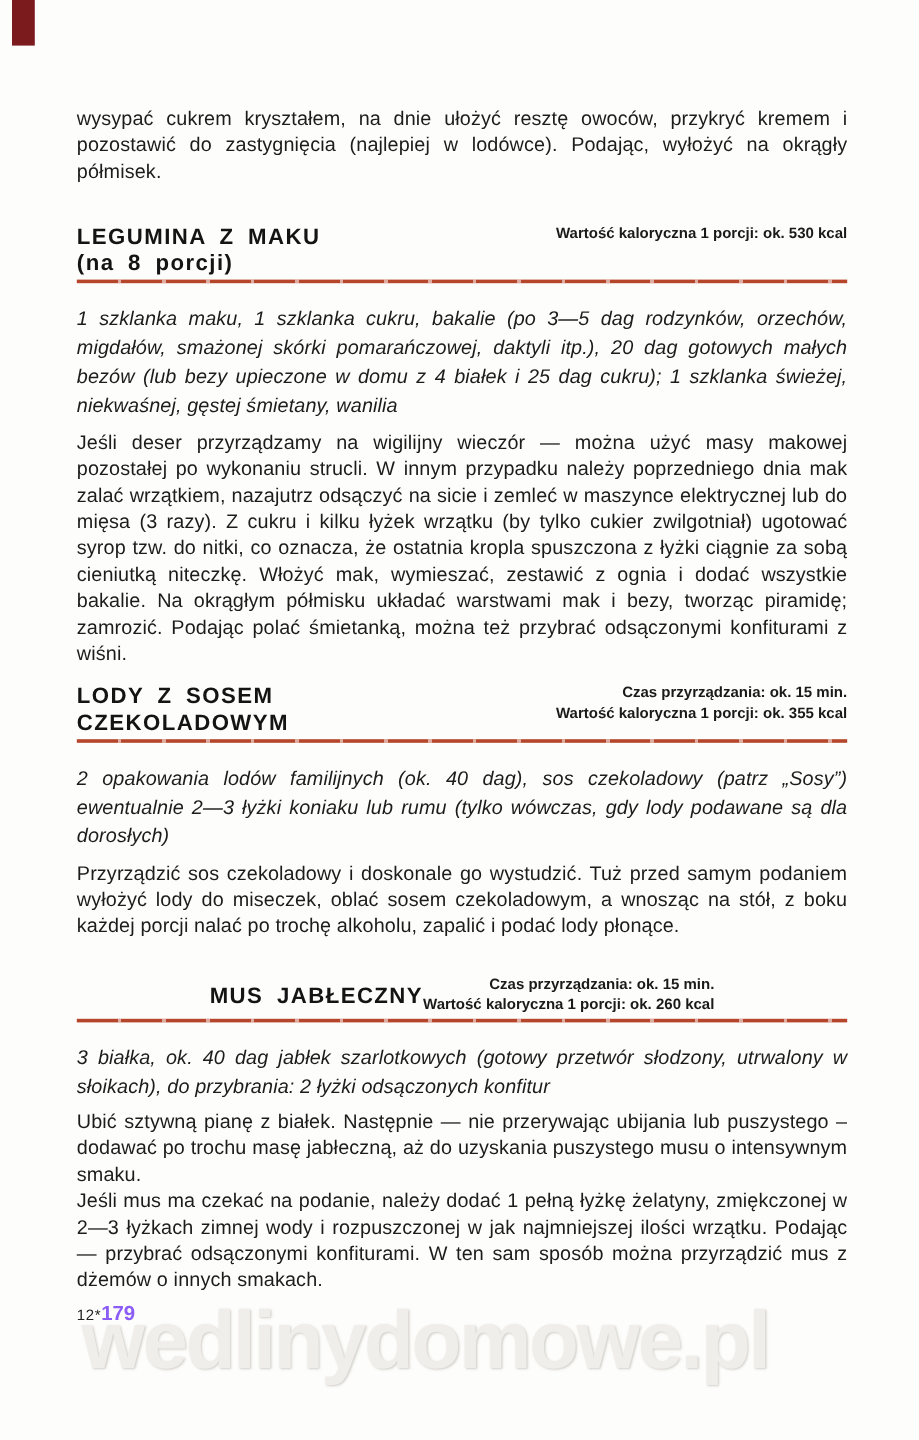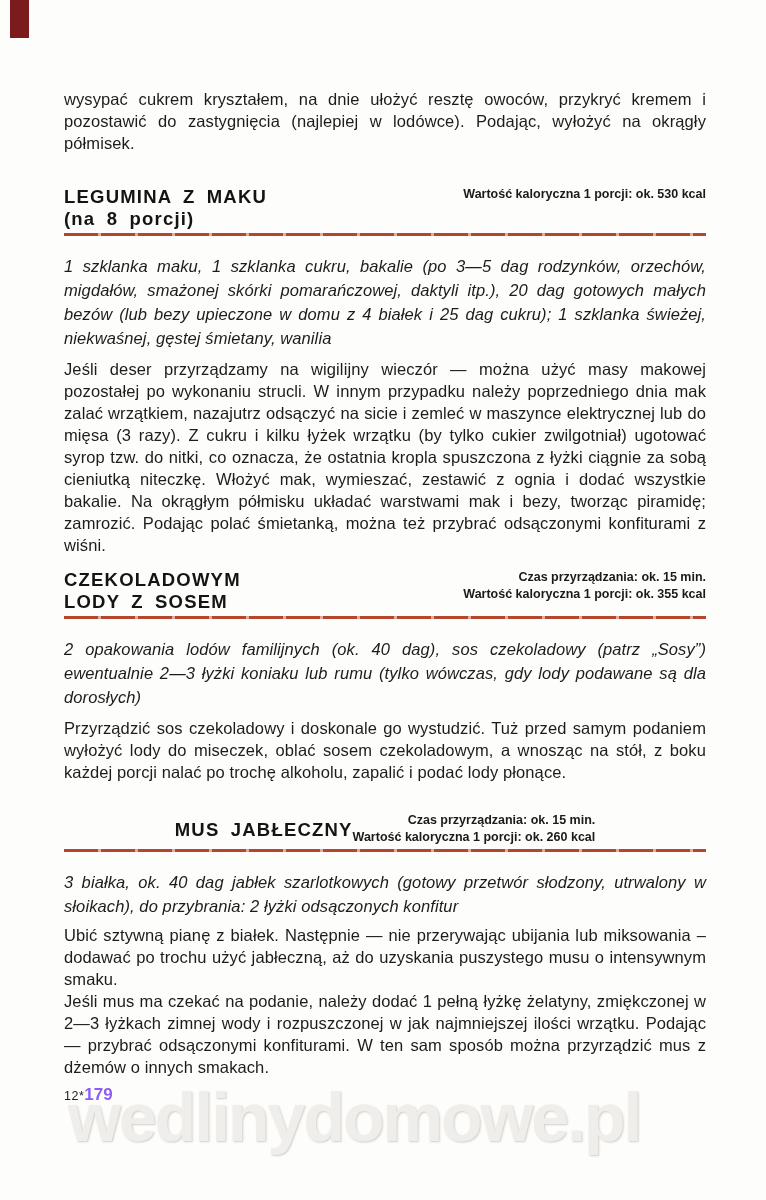--- a/index.html
+++ b/index.html
@@ -120,22 +120,22 @@
       </div>
     </div>
     <div class="rule"></div>
     <p class="body-text ingredients">1 szklanka maku, 1 szklanka cukru, bakalie (po 3—5 dag rodzynków, orzechów, migdałów, smażonej skórki pomarańczowej, daktyli itp.), 20 dag gotowych małych bezów (lub bezy upieczone w domu z 4 białek i 25 dag cukru); 1 szklanka świeżej, niekwaśnej, gęstej śmietany, wanilia</p>
     <p class="body-text instructions">Jeśli deser przyrządzamy na wigilijny wieczór — można użyć masy makowej pozostałej po wykonaniu strucli. W innym przypadku należy poprzedniego dnia mak zalać wrzątkiem, nazajutrz odsączyć na sicie i zemleć w maszynce elektrycznej lub do mięsa (3 razy). Z cukru i kilku łyżek wrzątku (by tylko cukier zwilgotniał) ugotować syrop tzw. do nitki, co oznacza, że ostatnia kropla spuszczona z łyżki ciągnie za sobą cieniutką niteczkę. Włożyć mak, wymieszać, zestawić z ognia i dodać wszystkie bakalie. Na okrągłym półmisku układać warstwami mak i bezy, tworząc piramidę; zamrozić. Podając polać śmietanką, można też przybrać odsączonymi konfiturami z wiśni.</p>
   </section>
 
   <section class="recipe recipe-2">
     <div class="recipe-header">
       <h2 class="recipe-title">
+        <span class="title-line">LODY Z SOSEM</span>
         <span class="title-line">CZEKOLADOWYM</span>
-        <span class="title-line">LODY Z SOSEM</span>
       </h2>
       <div class="recipe-meta">
         <div>Czas przyrządzania: ok. 15 min.</div>
         <div>Wartość kaloryczna 1 porcji: ok. 355 kcal</div>
       </div>
     </div>
     <div class="rule"></div>
     <p class="body-text ingredients">2 opakowania lodów familijnych (ok. 40 dag), sos czekoladowy (patrz „Sosy”) ewentualnie 2—3 łyżki koniaku lub rumu (tylko wówczas, gdy lody podawane są dla dorosłych)</p>
     <p class="body-text instructions">Przyrządzić sos czekoladowy i doskonale go wystudzić. Tuż przed samym podaniem wyłożyć lody do miseczek, oblać sosem czekoladowym, a wnosząc na stół, z boku każdej porcji nalać po trochę alkoholu, zapalić i podać lody płonące.</p>
   </section>
@@ -146,21 +146,21 @@
         <span class="title-line">MUS JABŁECZNY</span>
         <span class="title-line"></span>
       </h2>
       <div class="recipe-meta">
         <div>Czas przyrządzania: ok. 15 min.</div>
         <div>Wartość kaloryczna 1 porcji: ok. 260 kcal</div>
       </div>
     </div>
     <div class="rule"></div>
     <p class="body-text ingredients">3 białka, ok. 40 dag jabłek szarlotkowych (gotowy przetwór słodzony, utrwalony w słoikach), do przybrania: 2 łyżki odsączonych konfitur</p>
-    <p class="body-text instructions first">Ubić sztywną pianę z białek. Następnie — nie przerywając ubijania lub miksowania – dodawać po trochu użyć jabłeczną, aż do uzyskania puszystego musu o intensywnym smaku.</p>
+    <p class="body-text instructions first">Ubić sztywną pianę z białek. Następnie — nie przerywając ubijania lub puszystego – dodawać po trochu masę jabłeczną, aż do uzyskania puszystego musu o intensywnym smaku.</p>
     <p class="body-text instructions" style="margin-top:0;">Jeśli mus ma czekać na podanie, należy dodać 1 pełną łyżkę żelatyny, zmiękczonej w 2—3 łyżkach zimnej wody i rozpuszczonej w jak najmniejszej ilości wrzątku. Podając — przybrać odsączonymi konfiturami. W ten sam sposób można przyrządzić mus z dżemów o innych smakach.</p>
   </section>
 
   <div class="watermark">wedlinydomowe.pl</div>
 
   <div class="footer">
     <span class="footer-sig">12*</span>
     <span class="footer-page">179</span>
   </div>
 

